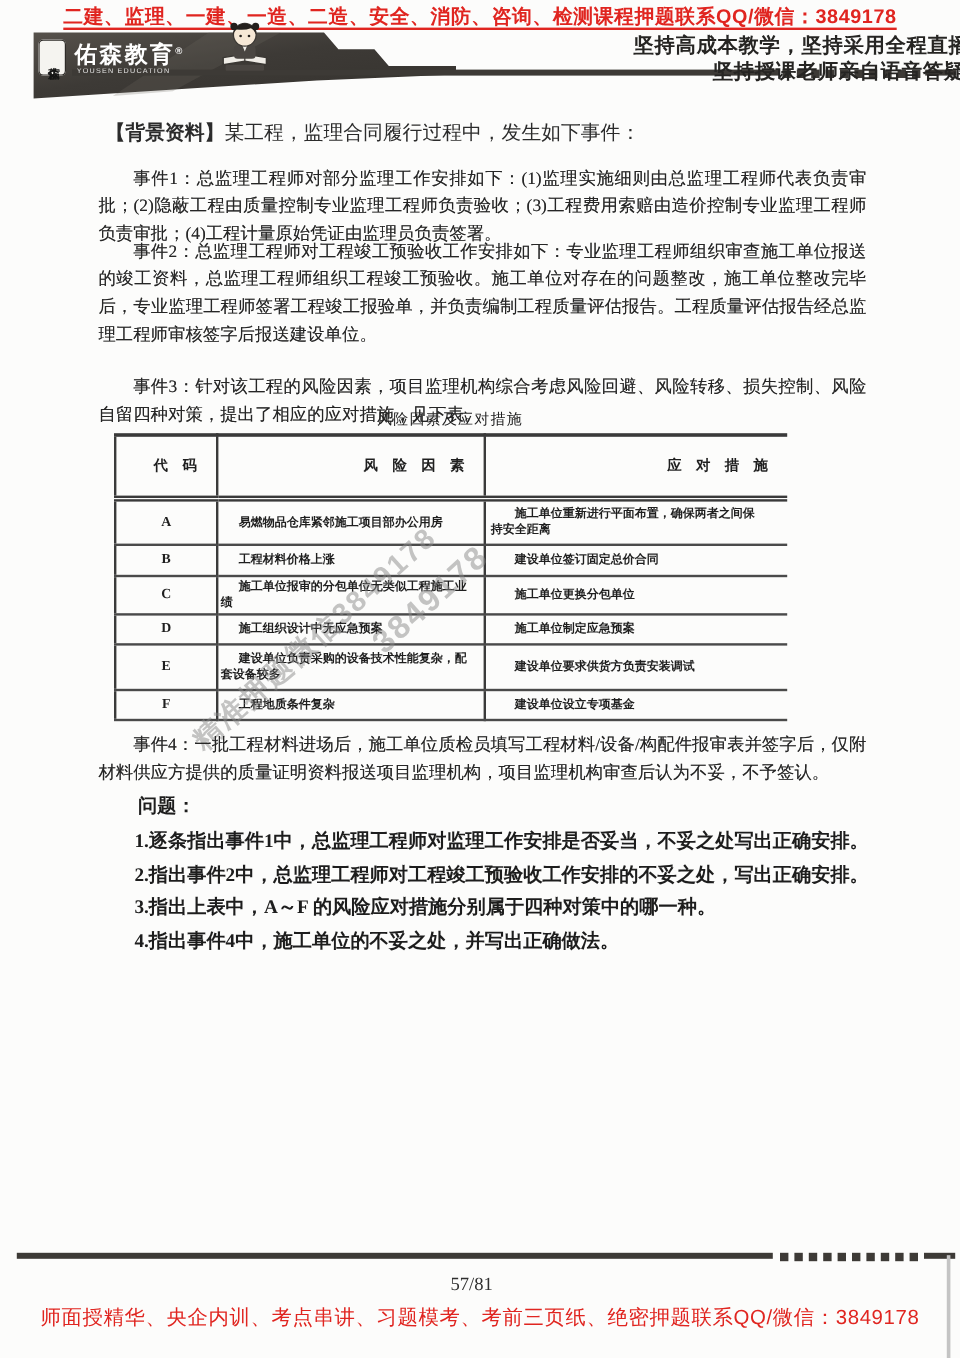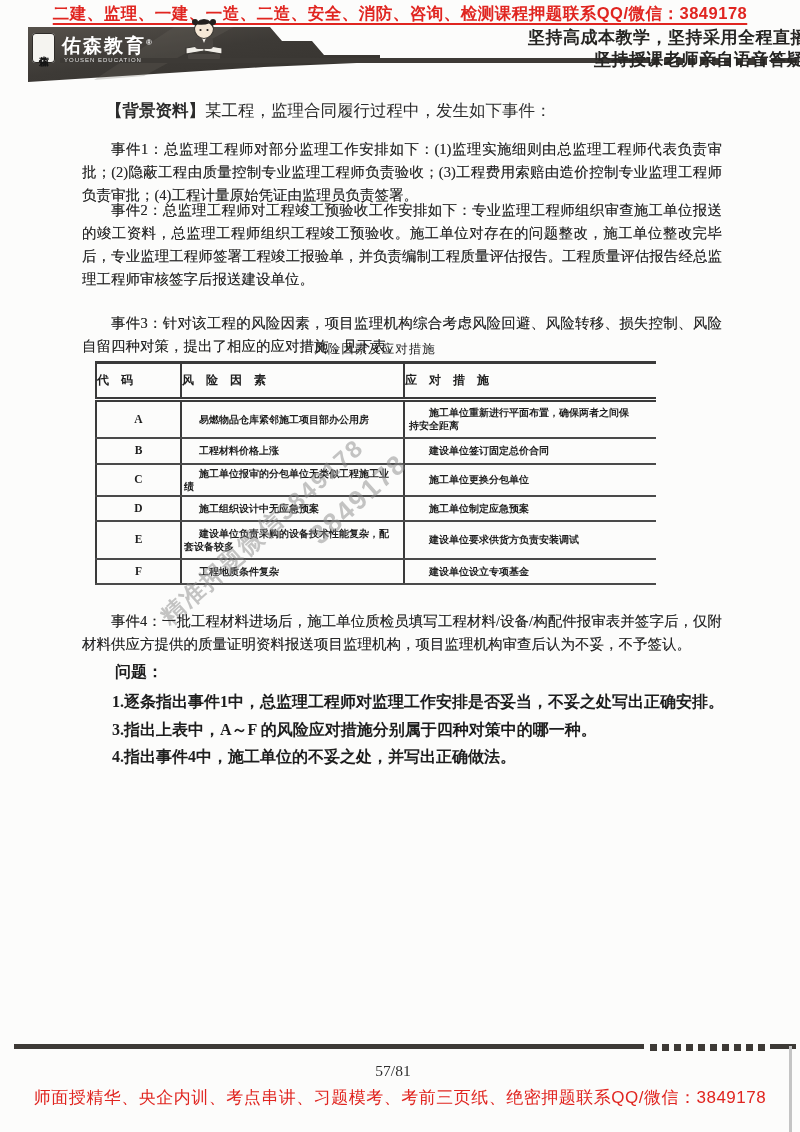--- a/index.html
+++ b/index.html
@@ -43,43 +43,43 @@
   .mascot{position:absolute;left:181px;top:16px;}
   .slogan{
     position:absolute;right:-8px;color:#262523;font-weight:bold;font-size:17px;
     white-space:nowrap;letter-spacing:0.5px;
   }
   .slogan1{top:26px;}
   .slogan2{top:48px;right:-4px;}
 
   
   .bg-line{position:absolute;left:88px;top:100px;width:650px;font-size:16.5px;}
-  .bg-line b{font-weight:bold;margin-left:18px;}
+  .bg-line b{font-weight:bold;}
   .para{
     position:absolute;left:82px;width:640px;font-size:14.5px;line-height:23px;
     text-align:justify;text-indent:2em;color:#262626;
     text-shadow:0 0 .4px rgba(40,40,40,.55);
   }
   .p1{top:123px;} .p2{top:184px;} .p3{top:297px;} .p4{top:595px;}
 
   .tbl-title{
     position:absolute;left:95px;top:341px;width:560px;text-align:center;
     font-size:12.5px;font-weight:normal;color:#1e1e1e;letter-spacing:1px;
     font-family:"Liberation Sans","DejaVu Sans",sans-serif;
   }
   .risk-table{
     position:absolute;left:95px;top:361px;width:560px;
     border-collapse:collapse;table-layout:fixed;
     border-top:3px solid #3a3a3a;border-left:2px solid #3a3a3a;border-bottom:2px solid #3a3a3a;
     font-family:"Liberation Sans","DejaVu Sans",sans-serif;color:#1f1f1f;
   }
   .risk-table col.c1{width:85px;} .risk-table col.c2{width:223px;} .risk-table col.c3{width:252px;}
   .risk-table th{
-    font-size:12px;font-weight:bold;text-align:left;vertical-align:middle;
-    border-bottom:5px double #3a3a3a;padding:0;
+    font-size:12px;font-weight:bold;text-align:right;vertical-align:middle;
+    border-bottom:5px double #3a3a3a;padding:16px;
   }
   .risk-table td{
     font-size:10px;font-weight:bold;vertical-align:middle;
     border-bottom:2px solid #4a4a4a;line-height:13px;padding:2px 2px;
   }
   .risk-table .v{border-right:2px solid #3a3a3a;}
   .risk-table td.code{font-family:"Liberation Serif","DejaVu Serif",serif;font-size:11.5px;text-align:center;}
   .risk-table td.factor{text-indent:1.5em;padding-right:6px;}
   .risk-table td.measure{text-indent:2em;padding-right:26px;padding-left:4px;margin-left:42px;}
   .risk-table thead tr{height:37px;}
@@ -225,20 +225,21 @@
 </table>
 
 <div class="watermark wm1">精准押题微信3849178</div>
 <div class="watermark wm2">3849178</div>
 
 <p class="para p4">事件4：一批工程材料进场后，施工单位质检员填写工程材料/设备/构配件报审表并签字后，仅附材料供应方提供的质量证明资料报送项目监理机构，项目监理机构审查后认为不妥，不予签认。</p>
 
 <div class="q-label">问题：</div>
 <div class="q-list">
   <div>1.逐条指出事件1中，总监理工程师对监理工作安排是否妥当，不妥之处写出正确安排。</div>
+  <div>2.指出事件2中，总监理工程师对工程竣工预验收工作安排的不妥之处，写出正确安排。</div>
   <div>3.指出上表中，A～F 的风险应对措施分别属于四种对策中的哪一种。</div>
   <div>4.指出事件4中，施工单位的不妥之处，并写出正确做法。</div>
 </div>
 
 <div class="ftr-line"></div>
 <div class="ftr-dashes">
   <i></i>
     <i></i>
     <i></i>
     <i></i>

